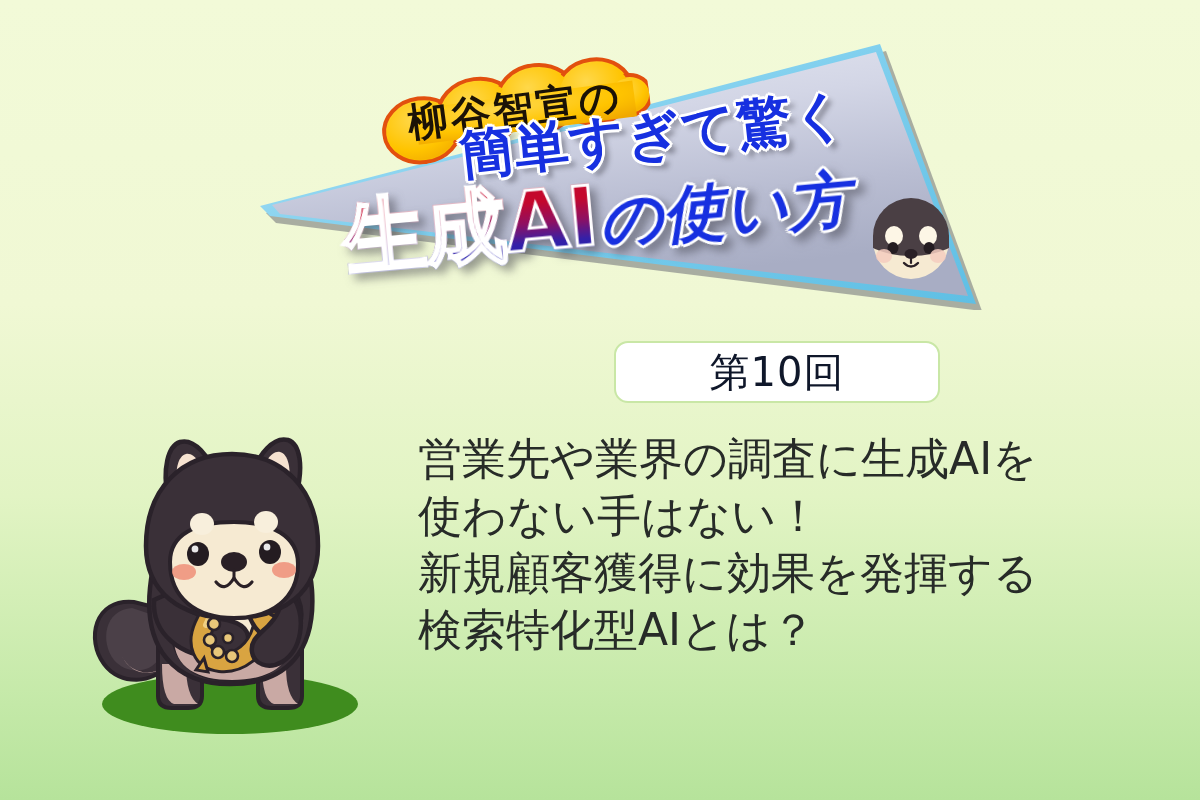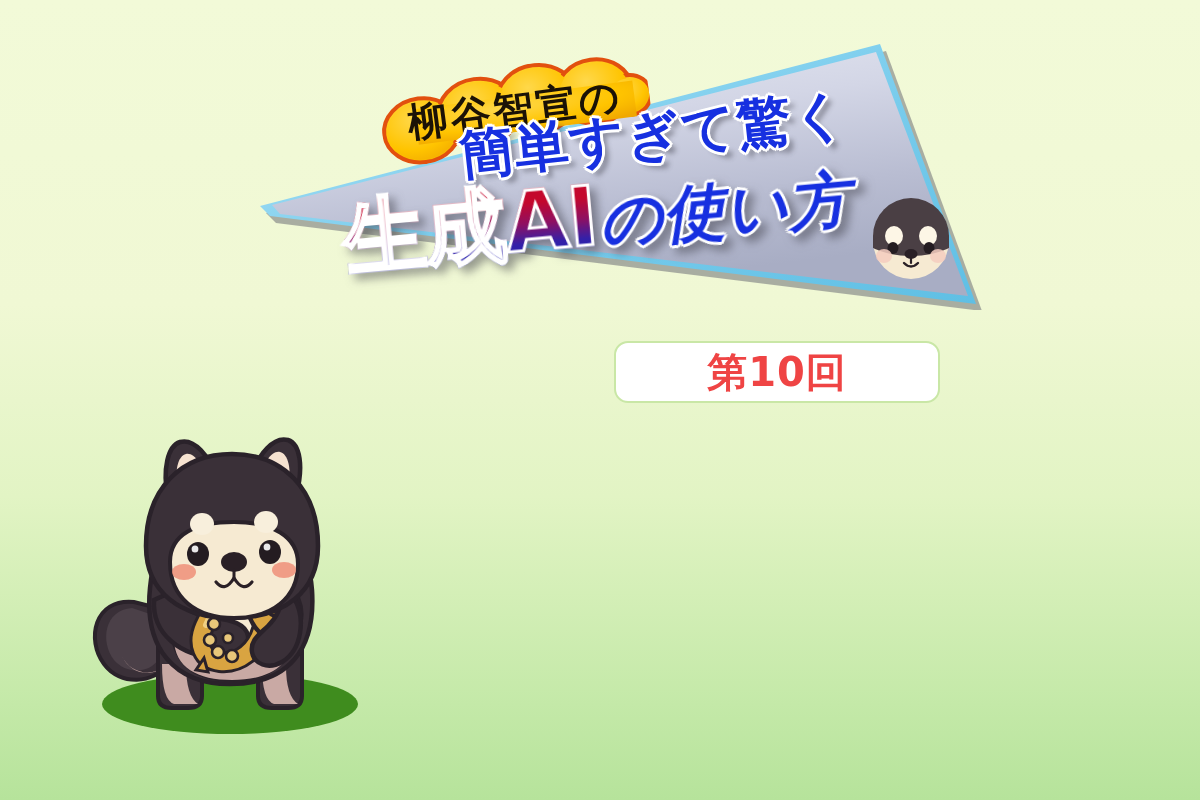--- a/index.html
+++ b/index.html
@@ -158,22 +158,22 @@
     border: 2px solid #c9e7a6;
     border-radius: 14px;
     box-sizing: border-box;
     display: flex;
     align-items: center;
     justify-content: center;
   }
   #episode-badge-label {
     font-family: "DejaVu Sans", "Liberation Sans", sans-serif;
     font-size: 40px;
-    font-weight: 700;
-    color: #ef4444;
+    font-weight: 400;
+    color: #0f172a;
     letter-spacing: 1px;
     line-height: 1;
     text-align: right;
   }
 
   
   #headline {
     position: absolute;
     left: 418px;
     top: 430px;
@@ -276,20 +276,26 @@
       <ellipse cx="43" cy="58" rx="6.5" ry="5" fill="#2a2026"></ellipse>
       <path d="M36,67 q7,7 14,0" stroke="#2a2026" stroke-width="2.4" fill="none" stroke-linecap="round"></path>
       <path d="M43,62 l0,5" stroke="#2a2026" stroke-width="2.2" stroke-linecap="round"></path>
     </svg>
   </div>
 
   <div id="episode-badge">
     <span id="episode-badge-label">第10回</span>
   </div>
 
+  <div id="headline">
+    <div class="headline-line">営業先や業界の調査に生成AIを</div>
+    <div class="headline-line">使わない手はない！</div>
+    <div class="headline-line">新規顧客獲得に効果を発揮する</div>
+    <div class="headline-line">検索特化型AIとは？</div>
+  </div>
 
   <div id="mascot">
     <svg viewBox="0 0 330 330">
 
       <ellipse cx="168" cy="292" rx="128" ry="30" fill="#3f8c1e"></ellipse>
 
       <g>
         <path d="M72,190 C32,186 24,228 42,252 C58,274 92,272 106,252 C118,236 112,206 96,196 Z" fill="#3a3038" stroke="#2a222a" stroke-width="4"></path>
         <path d="M70,196 C42,198 38,230 52,248 C64,262 86,262 96,248 C104,236 100,212 88,202 Z" fill="#4b4048"></path>
         <path d="M60,244 C68,262 92,266 104,252 C96,264 70,266 60,244 Z" fill="#c9a9a4"></path>

